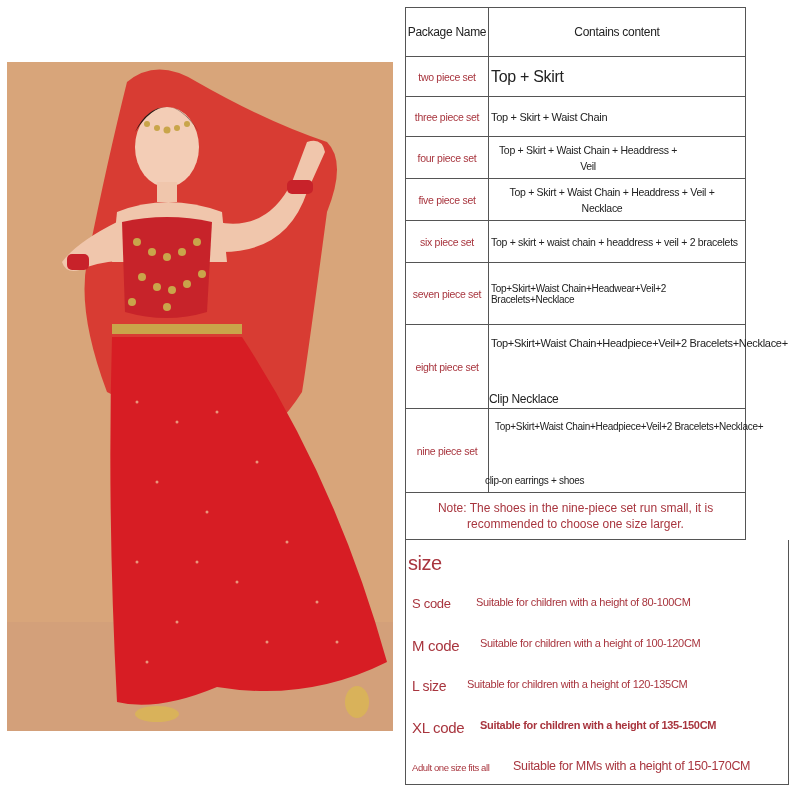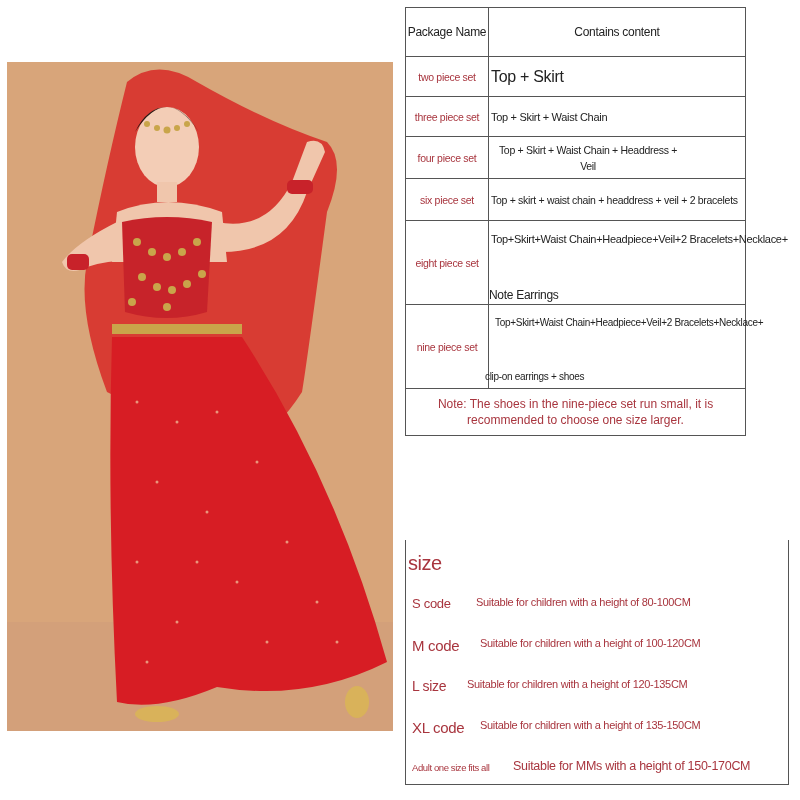--- a/index.html
+++ b/index.html
@@ -146,30 +146,41 @@
     <td class="name">three piece set</td>
     <td class="content">Top + Skirt + Waist Chain</td>
   </tr>
   <tr class="r-four">
     <td class="name">four piece set</td>
     <td class="content center" style="font-size:10.5px;">
       <div>Top + Skirt + Waist Chain + Headdress +</div>
       <div>Veil</div>
     </td>
   </tr>
+  <tr class="r-five">
+    <td class="name">five piece set</td>
+    <td class="content center" style="font-size:10.5px; padding-right:0; padding-left:0; text-align:center;">
+      <div style="padding-right:10px;">Top + Skirt + Waist Chain + Headdress + Veil +</div>
+      <div style="padding-right:30px;">Necklace</div>
+    </td>
+  </tr>
   <tr class="r-six">
     <td class="name">six piece set</td>
     <td class="content" style="font-size:10.5px;">Top + skirt + waist chain + headdress + veil + 2 bracelets</td>
+  </tr>
+  <tr class="r-seven">
+    <td class="name">seven piece set</td>
+    <td class="content" style="font-size:10px;">Top+Skirt+Waist Chain+Headwear+Veil+2 Bracelets+Necklace</td>
   </tr>
   <tr class="r-eight">
     <td class="name">eight piece set</td>
     <td class="content" style="padding-left:0;">
       <div class="two-line">
         <div style="font-size:11px; padding-left:2px; white-space:nowrap;">Top+Skirt+Waist Chain+Headpiece+Veil+2 Bracelets+Necklace+</div>
-        <div style="font-size:12px;">Note Earrings</div>
+        <div style="font-size:12px;">Clip Necklace</div>
       </div>
     </td>
   </tr>
   <tr class="r-nine">
     <td class="name">nine piece set</td>
     <td class="content" style="padding-left:0;">
       <div class="two-line">
         <div style="font-size:10px; padding-left:6px; white-space:nowrap;">Top+Skirt+Waist Chain+Headpiece+Veil+2 Bracelets+Necklace+</div>
         <div style="font-size:10px; margin-left:-4px;">clip-on earrings + shoes</div>
       </div>
@@ -194,20 +205,20 @@
     <span class="size-desc" style="left:74px; top:0;">Suitable for children with a height of 100-120CM</span>
   </div>
 
   <div class="size-row" style="top:138px;">
     <span class="size-label" style="top:0; font-size:14px;">L size</span>
     <span class="size-desc" style="left:61px; top:0;">Suitable for children with a height of 120-135CM</span>
   </div>
 
   <div class="size-row" style="top:179px;">
     <span class="size-label" style="top:0; font-size:15px;">XL code</span>
-    <span class="size-desc" style="left:74px; top:0;">Suitable for children with a height of 135-150CM</span>
+    <span class="size-desc" style="left:74px; top:0;font-weight:bold;">Suitable for children with a height of 135-150CM</span>
   </div>
 
   <div class="size-row" style="top:219px;">
     <span class="size-label" style="top:3px; left:6px; font-size:9.5px; letter-spacing:-0.4px;">Adult one size fits all</span>
     <span class="size-desc" style="left:107px; top:0; font-size:12.5px;">Suitable for MMs with a height of 150-170CM</span>
   </div>
 </div>
 
 </body></html>

